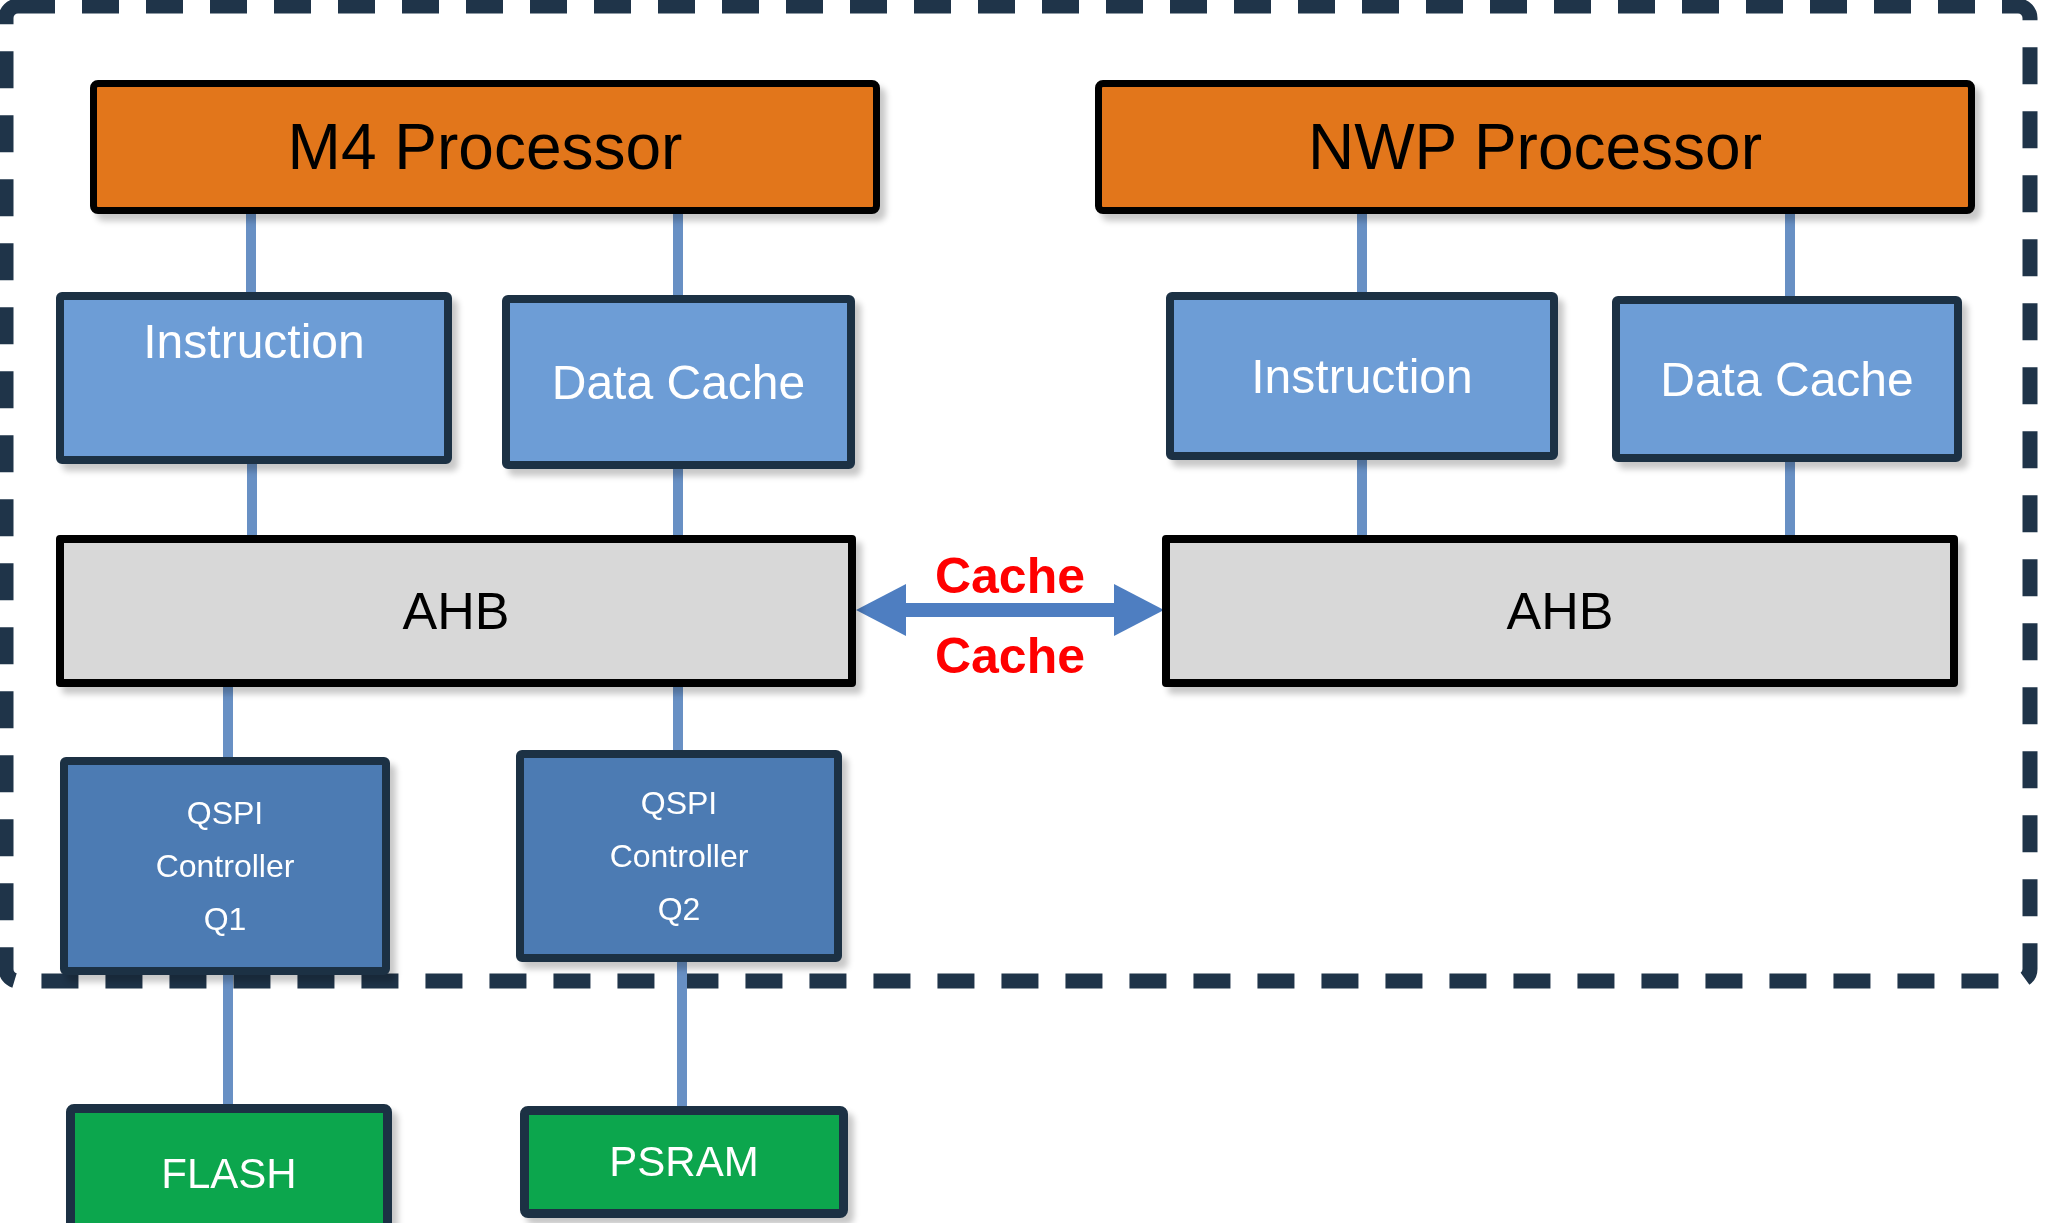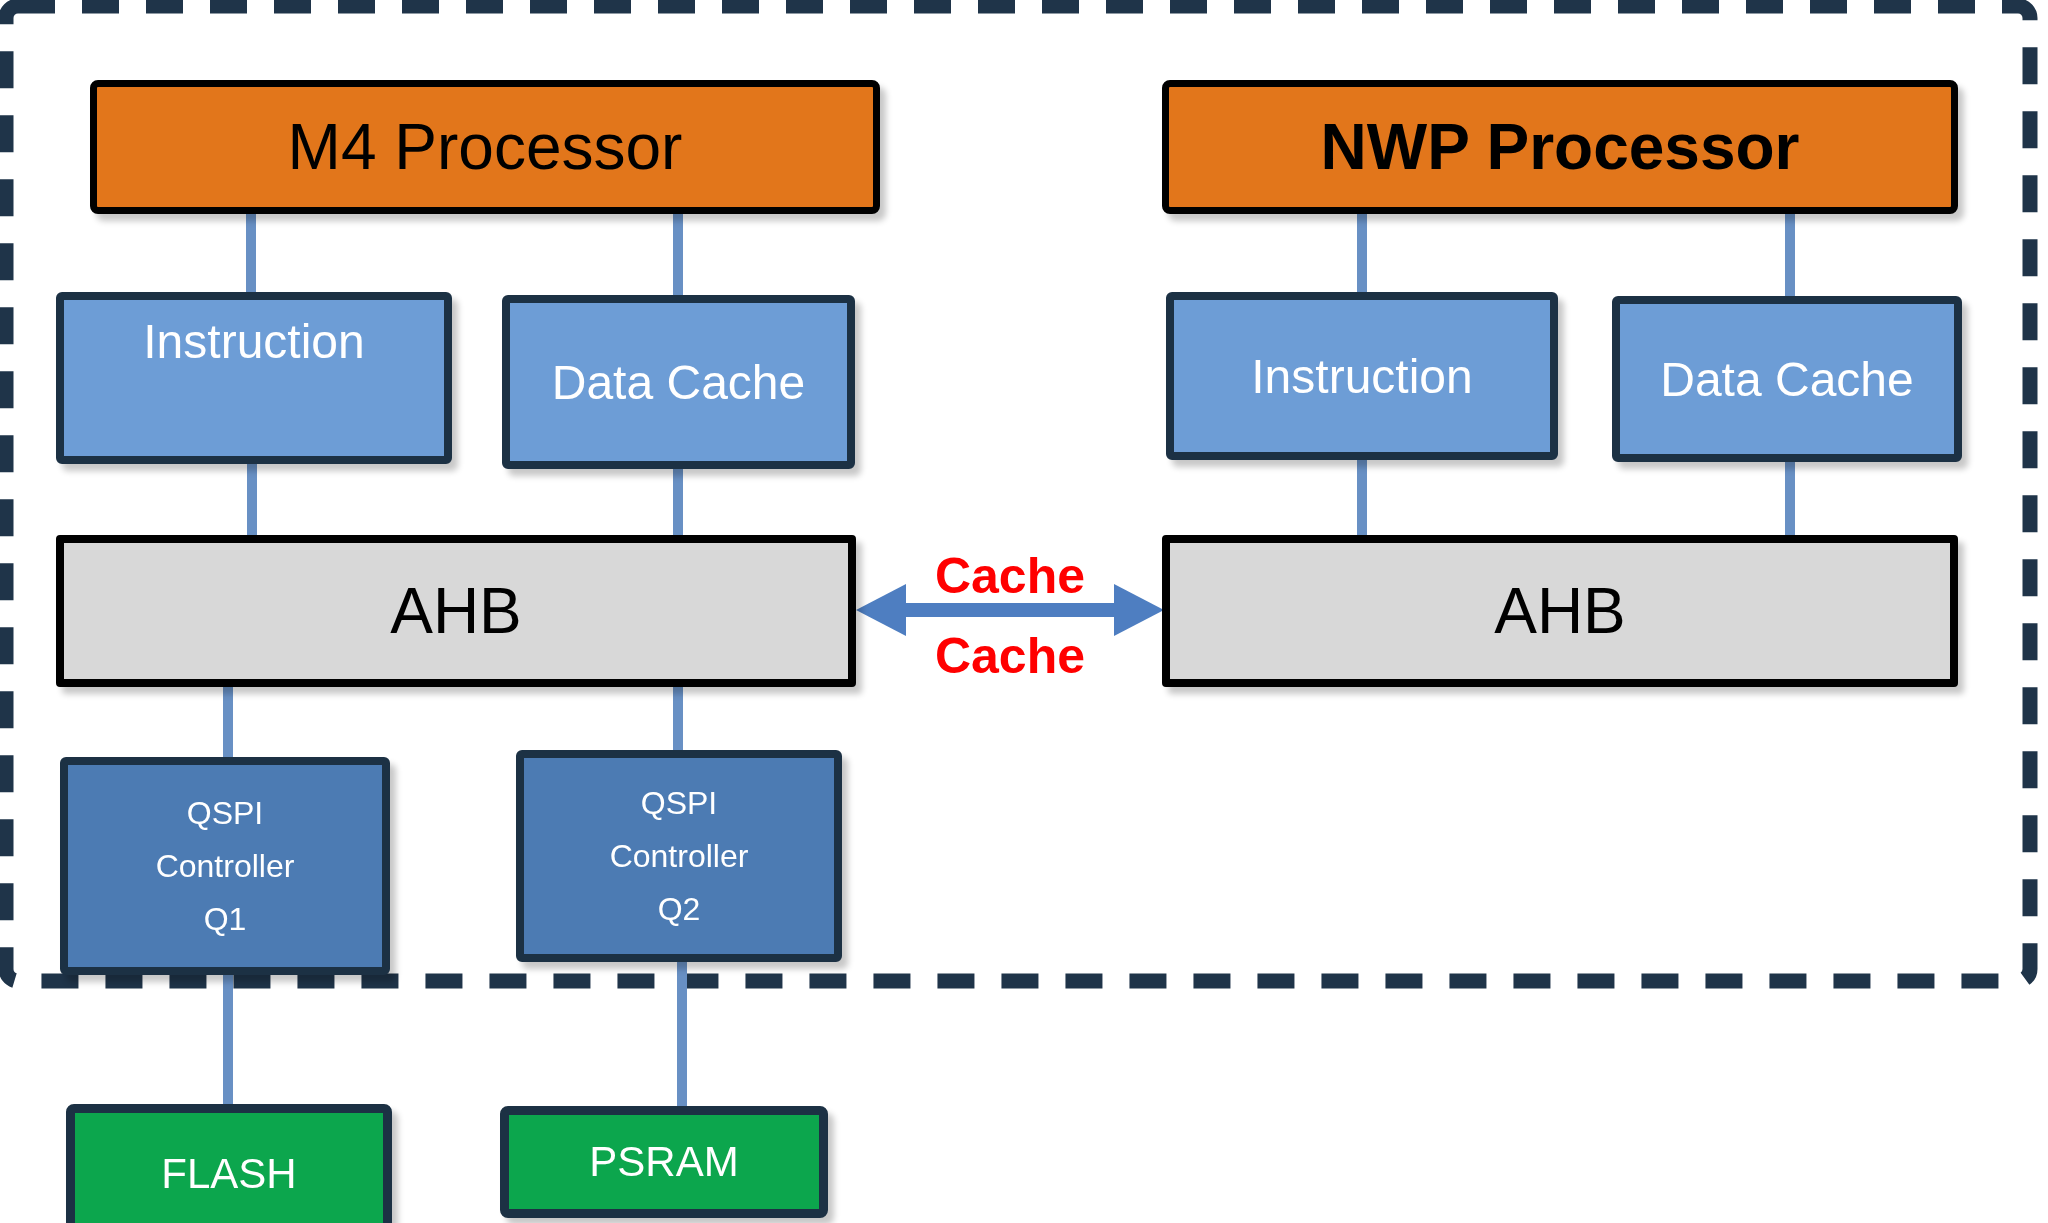--- a/index.html
+++ b/index.html
@@ -41,21 +41,21 @@
   }
   .cache.top-aligned {
     align-items: flex-start;
     padding-top: 14px;
   }
   .ahb {
     background: var(--ahb_fill);
     border: 8px solid var(--black_border);
     border-radius: 4px;
     color: #000000;
-    font-size: 64px;
+    font-size: 52px;
   }
   .qspi {
     background: var(--qspi_fill);
     border: 8px solid var(--navy_border);
     border-radius: 6px;
     color: #ffffff;
     font-size: 32px;
     line-height: 53px;
     flex-direction: column;
   }
@@ -131,25 +131,25 @@
   <div class="box qspi" style="left:516px; top:750px; width:326px; height:212px;">
     <span>QSPI</span>
     <span>Controller</span>
     <span>Q2</span>
   </div>
 
   <div class="box memory" style="left:66px; top:1104px; width:326px; height:140px;">
     <span>FLASH</span>
   </div>
 
-  <div class="box memory" style="left:500px; top:1106px; width:328px; height:112px;">
+  <div class="box memory" style="left:520px; top:1106px; width:328px; height:112px;">
     <span>PSRAM</span>
   </div>
 
-  <div class="box processor" style="left:1162px; top:80px; width:796px; height:134px;font-weight:bold;">
+  <div class="box processor" style="left:1095px; top:80px; width:880px; height:134px;">
     <span>NWP Processor</span>
   </div>
 
   <div class="box cache" style="left:1166px; top:292px; width:392px; height:168px;">
     <span>Instruction</span>
   </div>
 
   <div class="box cache" style="left:1612px; top:296px; width:350px; height:166px;">
     <span>Data Cache</span>
   </div>

